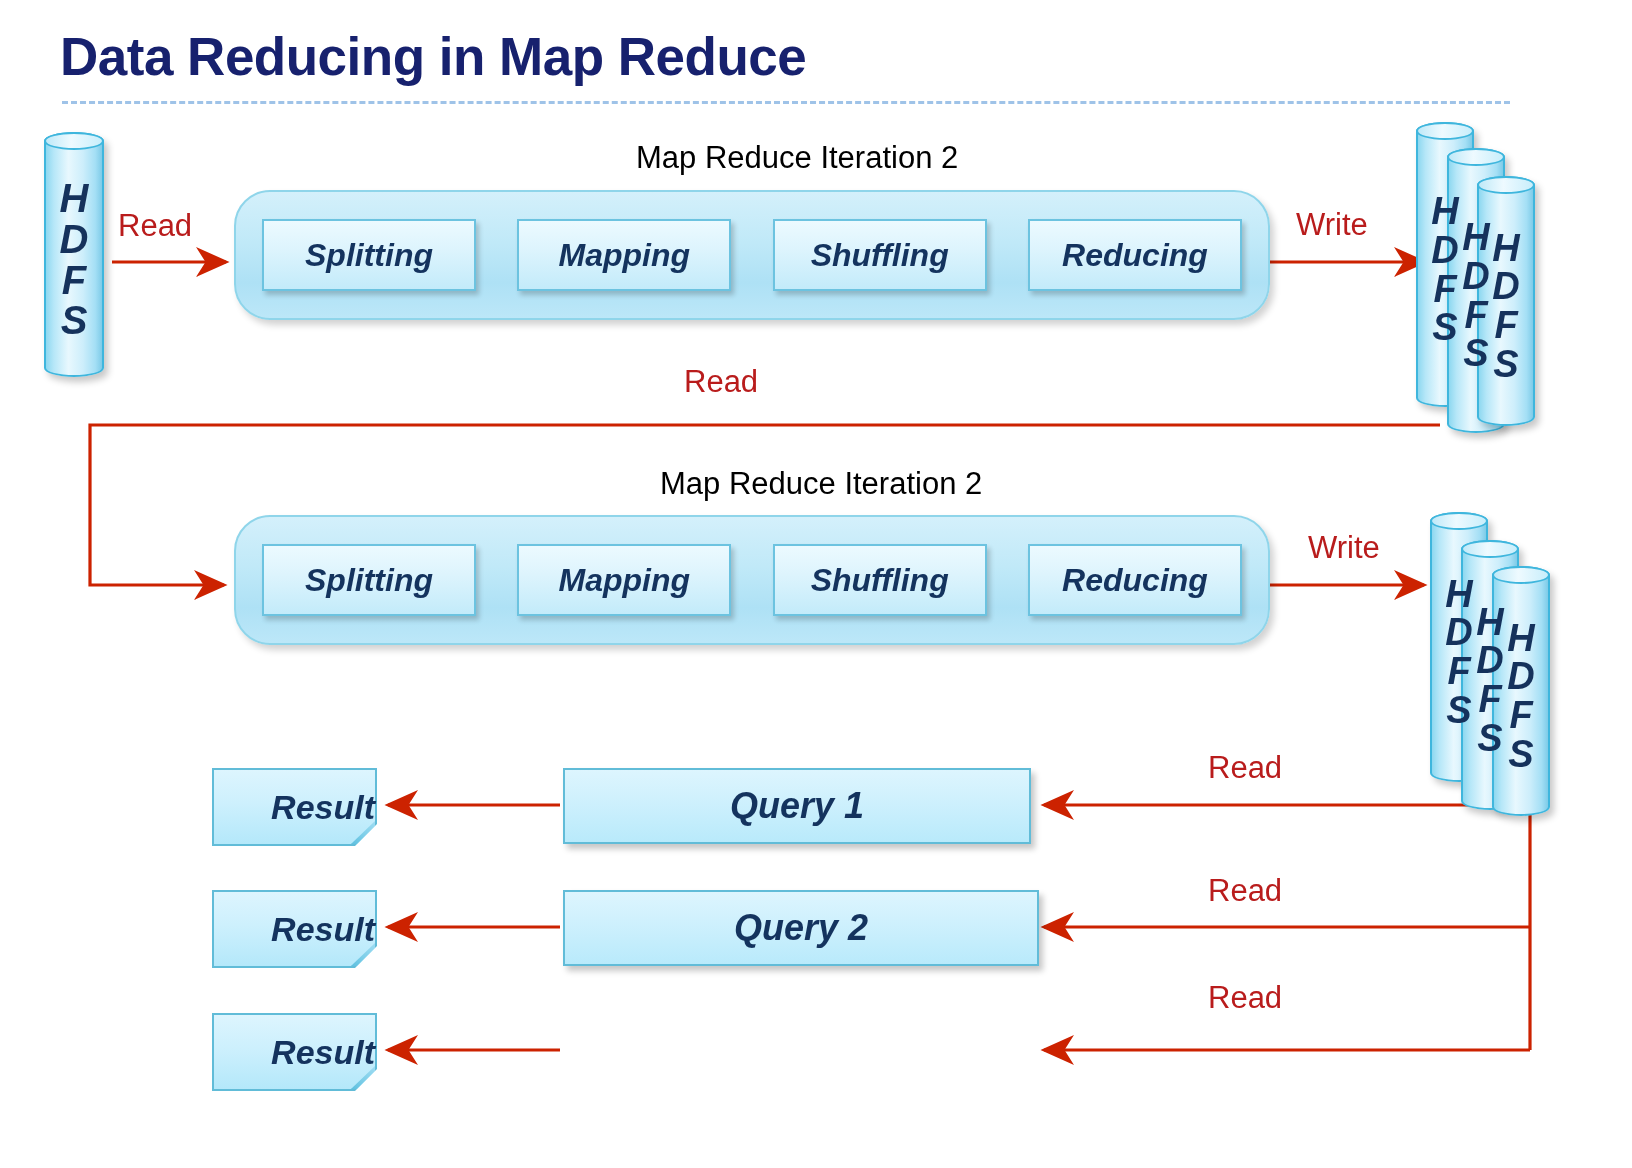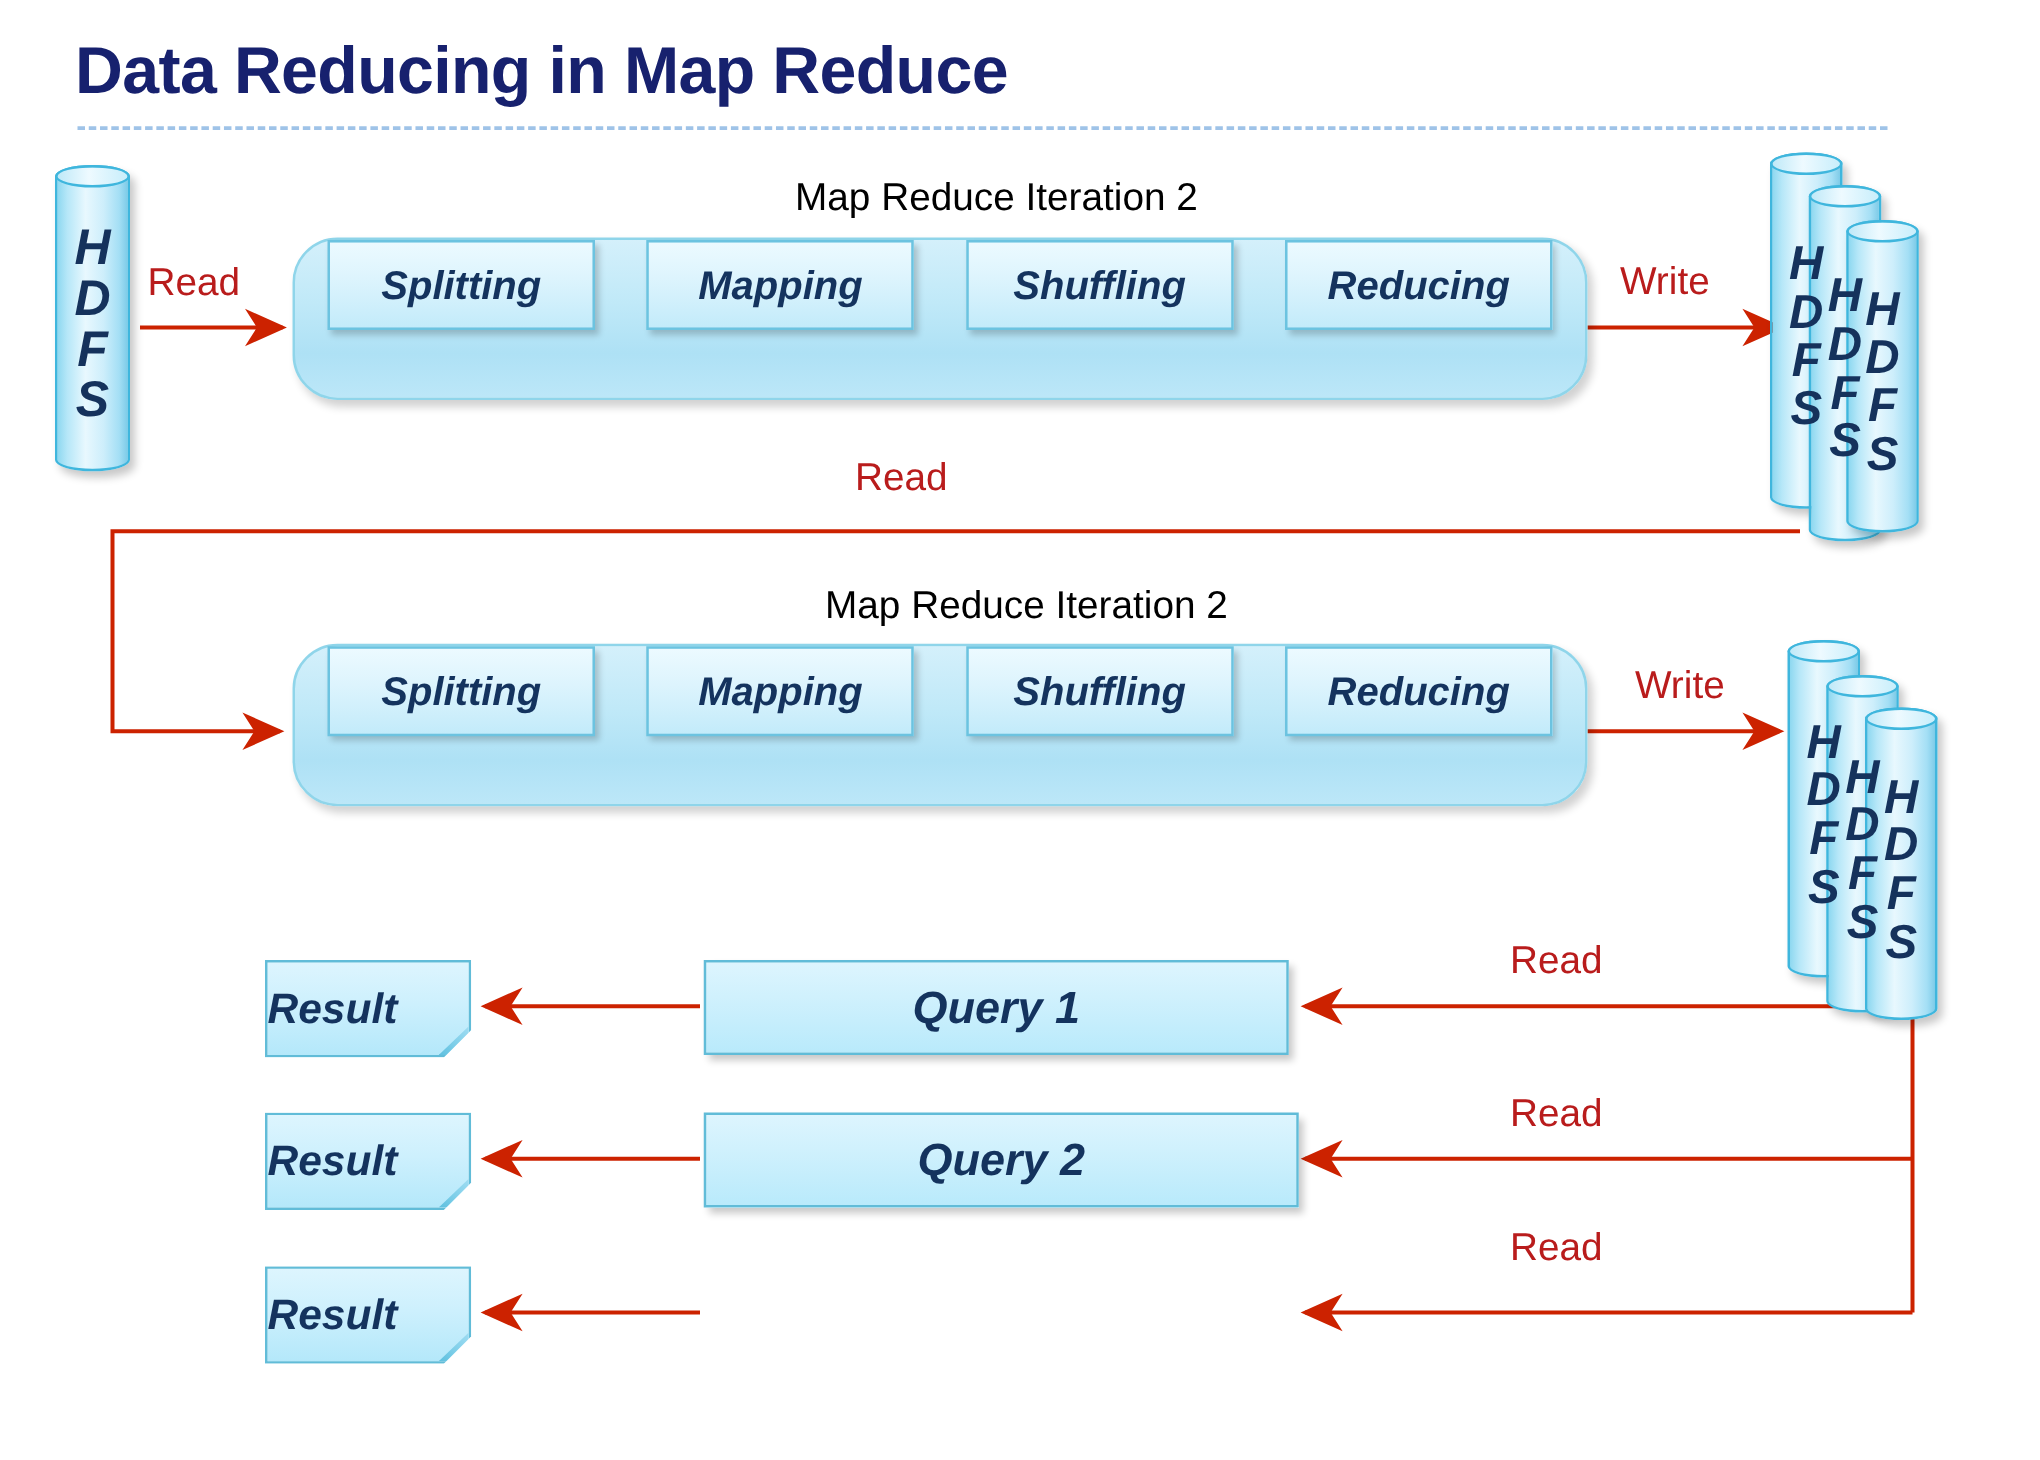--- a/index.html
+++ b/index.html
@@ -94,20 +94,21 @@
     white-space: nowrap;
   }
   .mr-box {
     position: absolute;
     box-sizing: border-box;
     border-radius: 36px;
     background: linear-gradient(to bottom, #d4f0fb 0%, #c0e9f8 40%, #aee1f5 72%, #bce7f8 100%);
     border: 2px solid #8fd5ea;
     box-shadow: 4px 5px 7px rgba(0,0,0,0.18);
     display: flex;
+    align-items: center;
     justify-content: space-between;
     padding: 0 26px;
   }
   .stage-box {
     box-sizing: border-box;
     width: 214px;
     height: 72px;
     background: linear-gradient(to bottom, #ecfaff 0%, #ddf4fd 42%, #c3ebfa 100%);
     border: 2px solid #6cc3e0;
     box-shadow: 3px 4px 5px rgba(0,0,0,0.20);
@@ -148,21 +149,21 @@
   .result-box {
     position: absolute;
     box-sizing: border-box;
     width: 165px;
     height: 78px;
     border: 2px solid #61bcd8;
     background: linear-gradient(to bottom, #ddf5fe 0%, #cdf0fd 45%, #b4e8fa 100%);
     box-shadow: 4px 5px 6px rgba(0,0,0,0.22);
     display: flex;
     align-items: center;
-    justify-content: flex-start;
+    justify-content: flex-end;
     font-style: italic;
     font-weight: bold;
     font-size: 34px;
     color: #14335e;
     clip-path: polygon(0 0, 100% 0, 100% calc(100% - 22px), calc(100% - 22px) 100%, 0 100%);
   }
   .result-fold {
     position: absolute;
     right: 0;
     bottom: 0;

